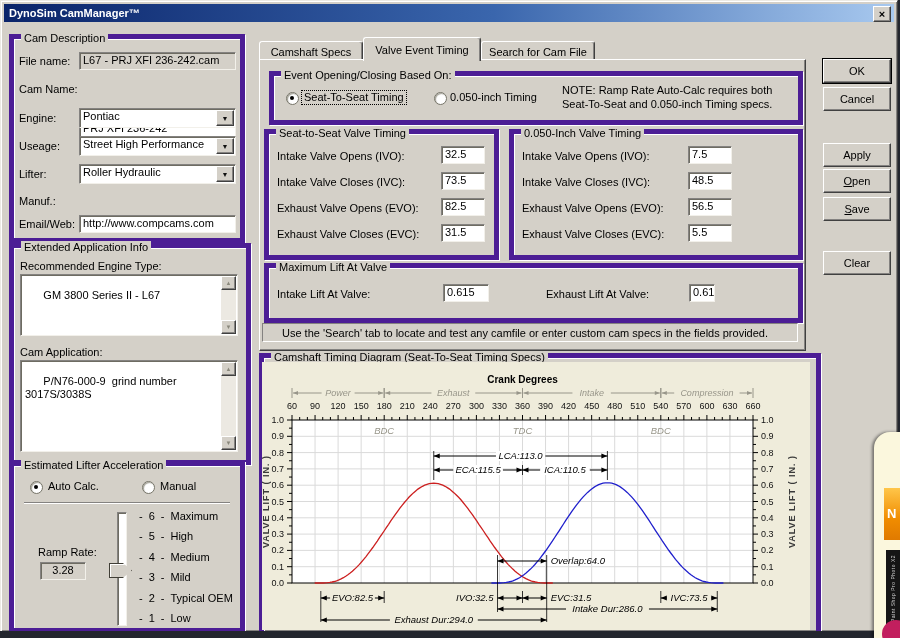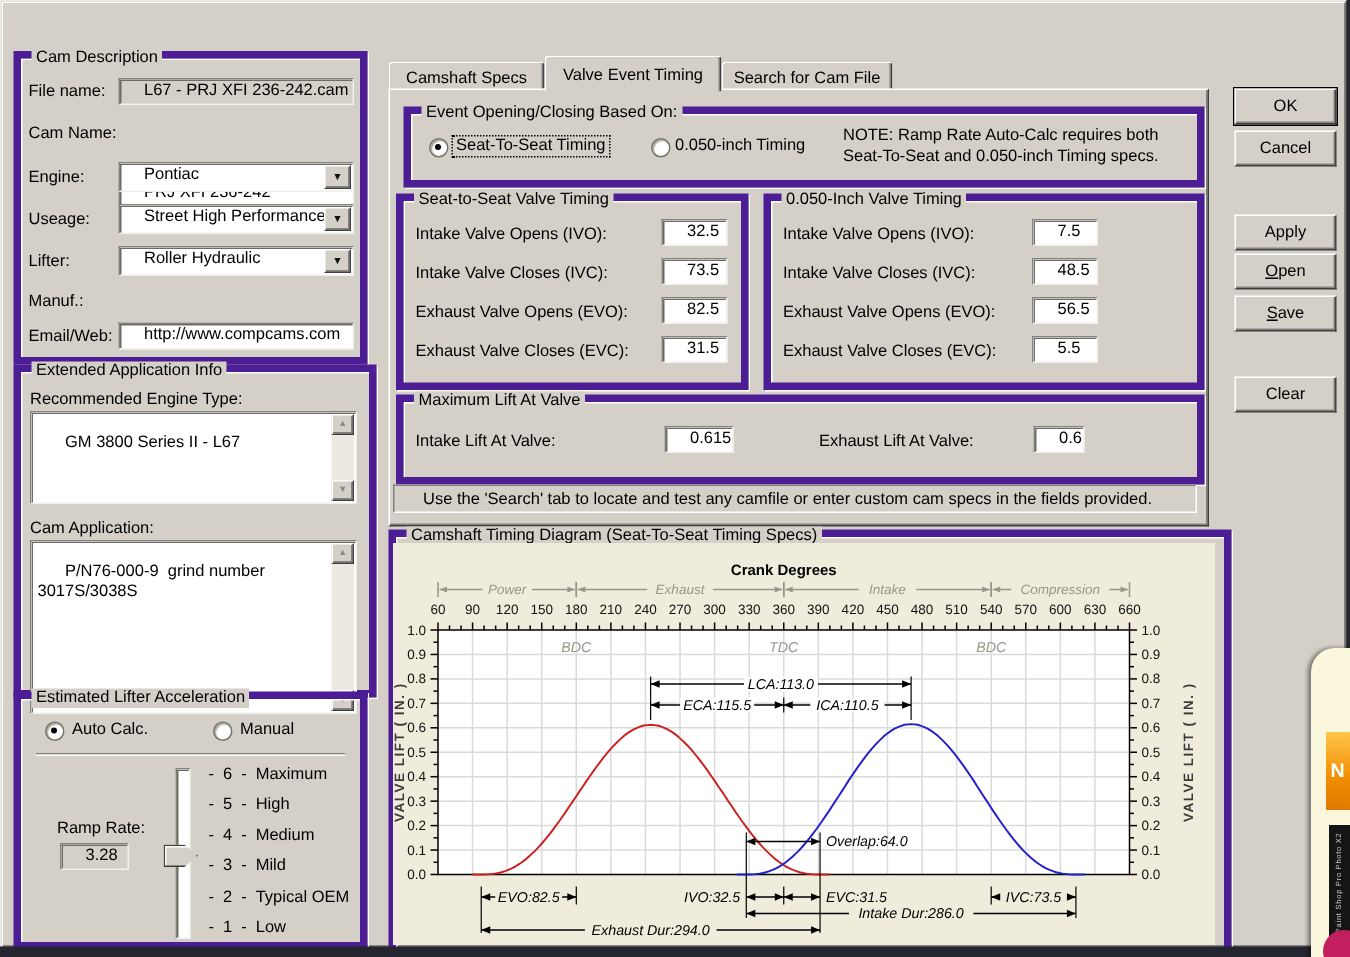--- a/index.html
+++ b/index.html
@@ -11,21 +11,21 @@
   .titlebar{position:absolute;left:3px;top:3px;width:890px;height:18px;
        background:linear-gradient(to right,#0a246a,#3a66ad 55%,#a8c9ef);
        color:#fff;font-weight:bold;display:flex;align-items:center;padding-left:5px;box-sizing:border-box;}
   .closebtn{position:absolute;right:3px;top:2px;width:16px;height:14px;background:#d4d0c8;
        border:1px solid;border-color:#fff #404040 #404040 #fff;box-shadow:inset -1px -1px 0 #848280;
        display:flex;align-items:center;justify-content:center;font-weight:bold;font-size:11px;color:#000;line-height:1;}
   .gb{position:absolute;border:5px solid #4c1d95;box-shadow:1px 1px 0 #fff, inset 1px 1px 0 #fff;}
   .lg{position:absolute;top:-7px;left:7px;background:#d4d0c8;padding:0 3px;line-height:13px;white-space:nowrap;}
   .lbl{position:absolute;white-space:nowrap;line-height:13px;}
   .sunken{position:absolute;background:#fff;border:1px solid;border-color:#848280 #f2f0ea #f2f0ea #848280;
-       box-shadow:inset 1px 1px 0 #6e6c62;padding:1px 16px;line-height:13px;white-space:nowrap;overflow:hidden;box-sizing:border-box;}
+       box-shadow:inset 1px 1px 0 #6e6c62;padding:1px 3px;line-height:13px;white-space:nowrap;overflow:hidden;box-sizing:border-box;}
   .ro{background:#d4d0c8;}
   .combo .dbtn{position:absolute;right:1px;top:1px;bottom:1px;width:16px;background:#d4d0c8;
        border:1px solid;border-color:#fff #404040 #404040 #fff;box-shadow:inset -1px -1px 0 #848280;
        display:flex;align-items:center;justify-content:center;font-size:7px;color:#111;}
   .ta{position:absolute;background:#fff;border:1px solid;border-color:#848280 #f2f0ea #f2f0ea #848280;
        box-shadow:inset 1px 1px 0 #6e6c62;padding:1px 4px;line-height:13px;white-space:pre-wrap;box-sizing:border-box;}
   .sb{position:absolute;right:1px;top:1px;bottom:1px;width:15px;background:#ece9e2;}
   .sa{position:absolute;left:0;width:15px;height:14px;background:#d4d0c8;border:1px solid;
       border-color:#fff #404040 #404040 #fff;box-shadow:inset -1px -1px 0 #848280;
       display:flex;align-items:center;justify-content:center;font-size:6px;color:#8a887c;box-sizing:border-box;}
@@ -68,20 +68,24 @@
   .ad-box{position:absolute;left:12px;right:0;top:118px;height:78px;background:#151515;color:#cfcfcf;
       display:flex;align-items:center;justify-content:center;}
   .ad-box span{writing-mode:vertical-rl;transform:rotate(180deg);font-size:5px;letter-spacing:.5px;white-space:nowrap;}
   .ad-dot{position:absolute;right:-10px;bottom:-10px;width:28px;height:28px;border-radius:50%;background:#c21f5e;}
   .bstrip{position:absolute;left:0;right:0;bottom:0;height:7px;background:#23262e;}
 </style>
 </head>
 <body>
 
 <div class="dlg">
+  <div class="titlebar">
+    <span>DynoSim CamManager™</span>
+    <div class="closebtn">×</div>
+  </div>
 
   <div class="gb" style="left:8px;top:33px;width:226px;height:199px;">
     <span class="lg">Cam Description</span>
     <span class="lbl" style="left:5px;top:16px;">File name:</span>
     <div class="sunken ro" style="left:65px;top:13px;width:157px;height:18px;">L67 - PRJ XFI 236-242.cam</div>
     <span class="lbl" style="left:5px;top:44px;">Cam Name:</span>
     <div class="sunken" style="left:65px;top:41px;width:157px;height:18px;margin-top:40px;">PRJ XFI 236-242</div>
     <span class="lbl" style="left:5px;top:73px;">Engine:</span>
     <div class="sunken combo" style="left:65px;top:69px;width:157px;height:20px;"><span>Pontiac</span><span class="dbtn">▼</span></div>
     <span class="lbl" style="left:5px;top:101px;">Useage:</span>
@@ -94,21 +98,21 @@
   </div>
 
   <div class="gb" style="left:8px;top:242px;width:232px;height:212px;">
     <span class="lg">Extended Application Info</span>
     <span class="lbl" style="left:6px;top:12px;">Recommended Engine Type:</span>
     <div class="ta" style="left:6px;top:26px;width:218px;height:62px;">
       <span style="white-space:pre-wrap;">GM 3800 Series II - L67</span>
       <div class="sb"><div class="sa up">▲</div><div class="sa dn">▼</div></div>
     </div>
     <span class="lbl" style="left:6px;top:98px;">Cam Application:</span>
-    <div class="ta" style="left:6px;top:112px;width:218px;height:116px;">
+    <div class="ta" style="left:6px;top:112px;width:218px;height:92px;">
       <span style="white-space:pre-wrap;">P/N76-000-9  grind number
 3017S/3038S</span>
       <div class="sb"><div class="sa up">▲</div><div class="sa dn">▼</div></div>
     </div>
   </div>
 
   <div class="gb" style="left:8px;top:460px;width:226px;height:162px;">
     <span class="lg">Estimated Lifter Acceleration</span>
     <span class="radio on" style="left:16px;top:15px;"></span>
     <span class="lbl" style="left:34px;top:14px;">Auto Calc.</span>

